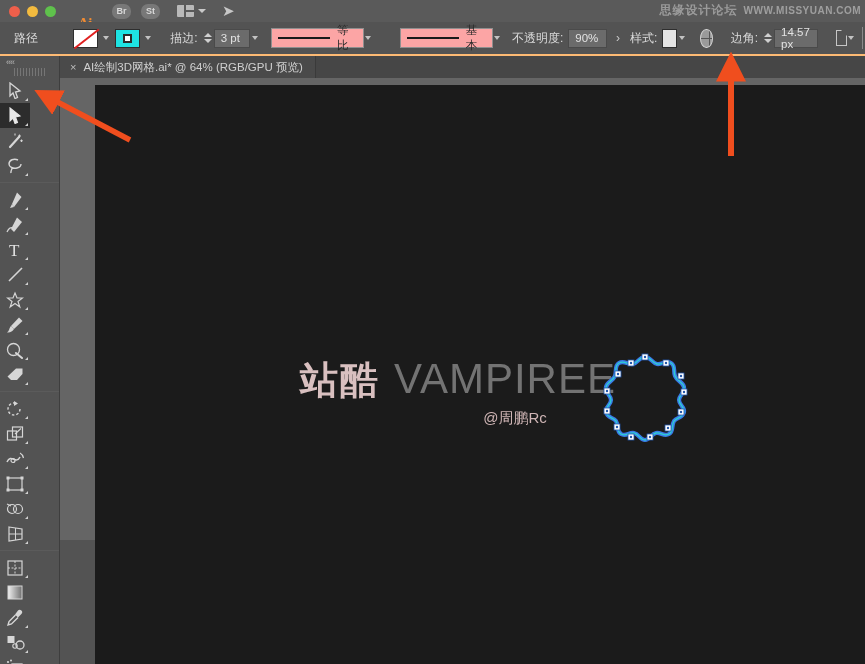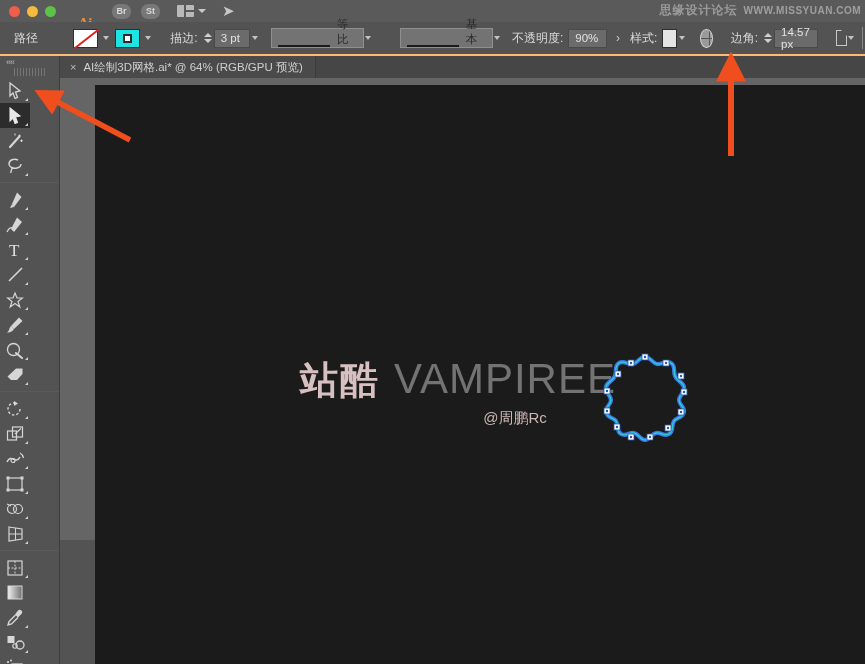--- a/index.html
+++ b/index.html
@@ -90,22 +90,22 @@
     align-items:center; gap:2px; margin-right:2px;
   }
   .spinner i{ width:0;height:0;border-left:4px solid transparent;border-right:4px solid transparent;}
   .spinner i.up{ border-bottom:4px solid #cfcfcf; }
   .spinner i.dn{ border-top:4px solid #cfcfcf; }
   .field {
     height:19px; background:#6b6b6b; color:#e2e2e2; font-size:11.5px;
     display:flex; align-items:center; padding:0 6px; border:1px solid #4a4a4a;
   }
   .combo {
-    height:20px; background:#737373; color:#2a2a2a; font-size:11.5px;
-    display:flex; align-items:flex-end; padding:0 6px; gap:7px; border:1px solid #8f8f8f;
+    height:20px; background:#fca5a5; color:#2a2a2a; font-size:11.5px;
+    display:flex; align-items:center; padding:0 6px; gap:7px; border:1px solid #8f8f8f;
   }
   .combo .line { width:60px; height:2px; background:#1a1a1a; display:block; }
   .style-swatch {
     width:22px;height:19px;background:#e4e4e4;border:1px solid #2e2e2e;
   }
   .globe {
     width:19px;height:19px;border-radius:50%;background:#9a9a9a;
     border:1.5px solid #d2d2d2; position:relative; overflow:hidden;
   }
   .globe:before{ content:""; position:absolute; left:8px; top:0; width:1.3px;height:19px;background:#555;}

